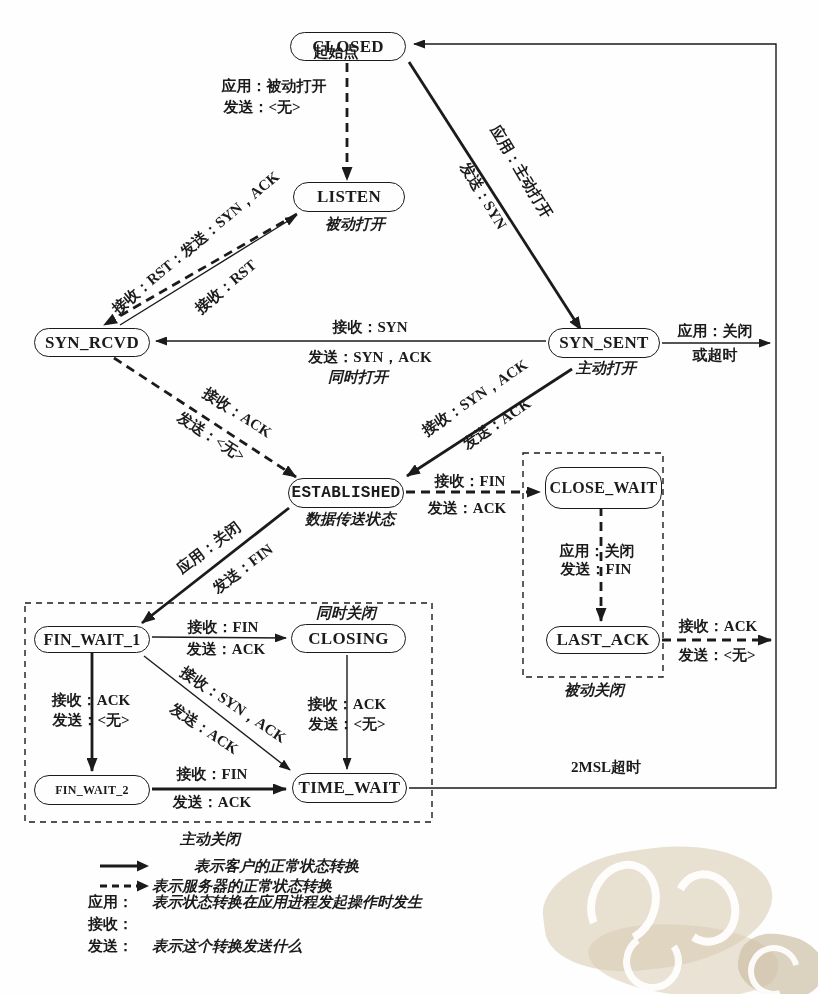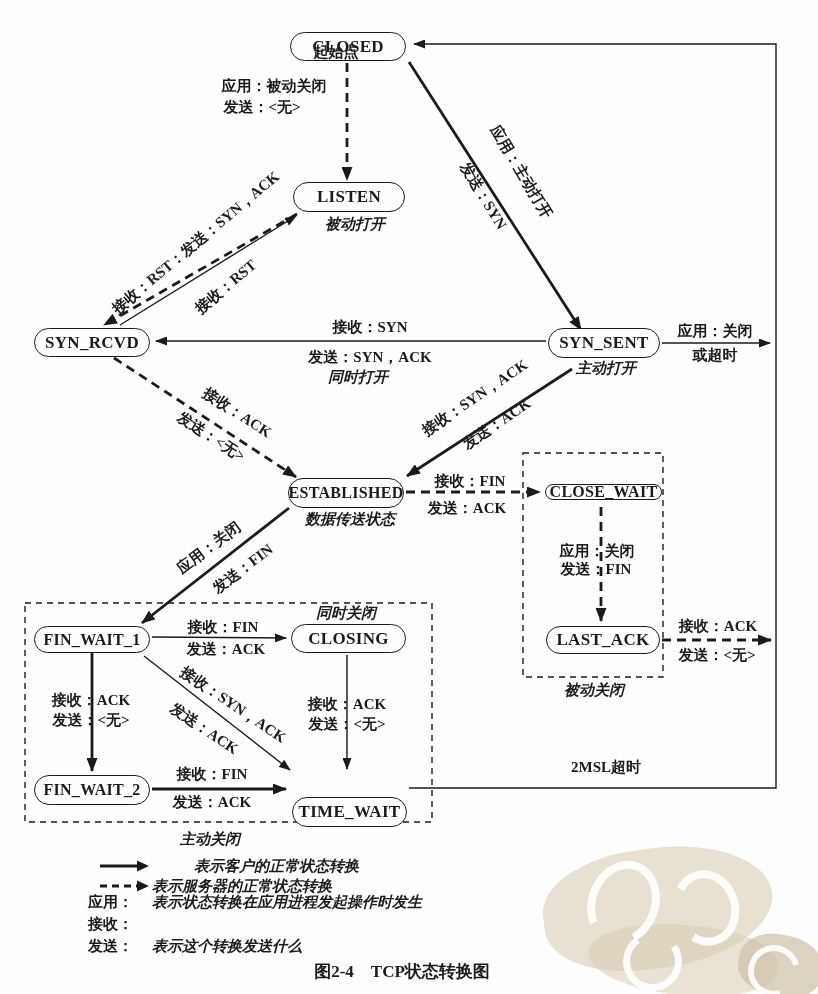--- a/index.html
+++ b/index.html
@@ -71,38 +71,38 @@
     <line x1="144" y1="656" x2="290" y2="770" stroke="#1b1b1b" stroke-width="1.4" marker-end="url(#mN)"></line>
     <line x1="347" y1="655" x2="347" y2="769" stroke="#1b1b1b" stroke-width="1.4" marker-end="url(#mN)"></line>
     <line x1="662" y1="343" x2="770" y2="343" stroke="#1b1b1b" stroke-width="1.4" marker-end="url(#mN)"></line>
     <polyline points="409,788 776,788 776,44 414,44" fill="none" stroke="#1b1b1b" stroke-width="1.4" marker-end="url(#mN)"></polyline>
   </svg>
 
   <div class="state" style="left:290px;top:32px;width:116px;height:29px;">CLOSED</div>
   <div class="state" style="left:293px;top:182px;width:112px;height:30px;">LISTEN</div>
   <div class="state" style="left:34px;top:328px;width:116px;height:29px;">SYN_RCVD</div>
   <div class="state" style="left:548px;top:328px;width:112px;height:30px;">SYN_SENT</div>
-  <div class="state" style="left:288px;top:478px;width:116px;height:30px;font-size:16px;">ESTABLISHED</div>
-  <div class="state" style="left:545px;top:484px;width:117px;height:16px;font-size:16px;">CLOSE_WAIT</div>
+  <div class="state" style="left:288px;top:478px;width:116px;height:30px;font-size:16px;font-family:Liberation Mono, monospace;">ESTABLISHED</div>
+  <div class="state" style="left:545px;top:467px;width:117px;height:42px;font-size:16px;">CLOSE_WAIT</div>
   <div class="state" style="left:546px;top:626px;width:114px;height:28px;">LAST_ACK</div>
   <div class="state" style="left:34px;top:626px;width:116px;height:27px;font-size:16px;">FIN_WAIT_1</div>
   <div class="state" style="left:291px;top:624px;width:115px;height:29px;text-align:center;">CLOSING</div>
-  <div class="state" style="left:34px;top:775px;width:116px;height:30px;font-size:16px;">FIN_WAIT_2</div>
-  <div class="state" style="left:292px;top:773px;width:115px;height:30px;margin-top:24px;">TIME_WAIT</div>
+  <div class="state" style="left:34px;top:775px;width:116px;height:30px;font-size:12px;">FIN_WAIT_2</div>
+  <div class="state" style="left:292px;top:773px;width:115px;height:30px;">TIME_WAIT</div>
 
   <div class="lbl" style="left:336px;top:20px;margin-top:32px;">起始点</div>
   <div class="lbl kai" style="left:355px;top:224px;">被动打开</div>
   <div class="lbl kai" style="left:606px;top:368px;">主动打开</div>
   <div class="lbl kai" style="left:350px;top:519px;">数据传送状态</div>
   <div class="lbl kai" style="left:358px;top:377px;">同时打开</div>
   <div class="lbl kai" style="left:346px;top:613px;">同时关闭</div>
   <div class="lbl kai" style="left:594px;top:690px;">被动关闭</div>
   <div class="lbl kai" style="left:210px;top:839px;">主动关闭</div>
 
-  <div class="lbl" style="left:274px;top:86px;">应用：被动关闭</div>
+  <div class="lbl" style="left:274px;top:86px;">应用：被动打开</div>
   <div class="lbl" style="left:262px;top:107px;">发送：&lt;无&gt;</div>
 
   <div class="lbl" style="left:521px;top:172px;transform:translate(-50%,-50%) rotate(59deg);">应用：主动打开</div>
   <div class="lbl" style="left:483px;top:196px;transform:translate(-50%,-50%) rotate(59deg);">发送：SYN</div>
 
   <div class="lbl" style="left:196px;top:243px;transform:translate(-50%,-50%) rotate(-40deg);">接收：RST：发送：SYN，ACK</div>
   <div class="lbl" style="left:226px;top:287px;transform:translate(-50%,-50%) rotate(-40deg);">接收：RST</div>
 
   <div class="lbl" style="left:370px;top:327px;">接收：SYN</div>
   <div class="lbl" style="left:370px;top:357px;">发送：SYN，ACK</div>
@@ -156,15 +156,14 @@
     <polygon points="37,1.5 49,7 37,12.5" fill="#1b1b1b"></polygon>
   </svg>
   <div class="legend-row desc" style="left:152px;top:886px;">表示服务器的正常状态转换</div>
 
   <div class="legend-row term" style="left:88px;top:902px;">应用：</div>
   <div class="legend-row desc" style="left:152px;top:902px;">表示状态转换在应用进程发起操作时发生</div>
   <div class="legend-row term" style="left:88px;top:924px;">接收：</div>
   <div class="legend-row term" style="left:88px;top:946px;">发送：</div>
   <div class="legend-row desc" style="left:152px;top:946px;">表示这个转换发送什么</div>
 
-  <div class="caption" style="left:402px;top:971px;">图2-4　TCP状态转换图</div>
 
 </div>
 
 </body></html>

